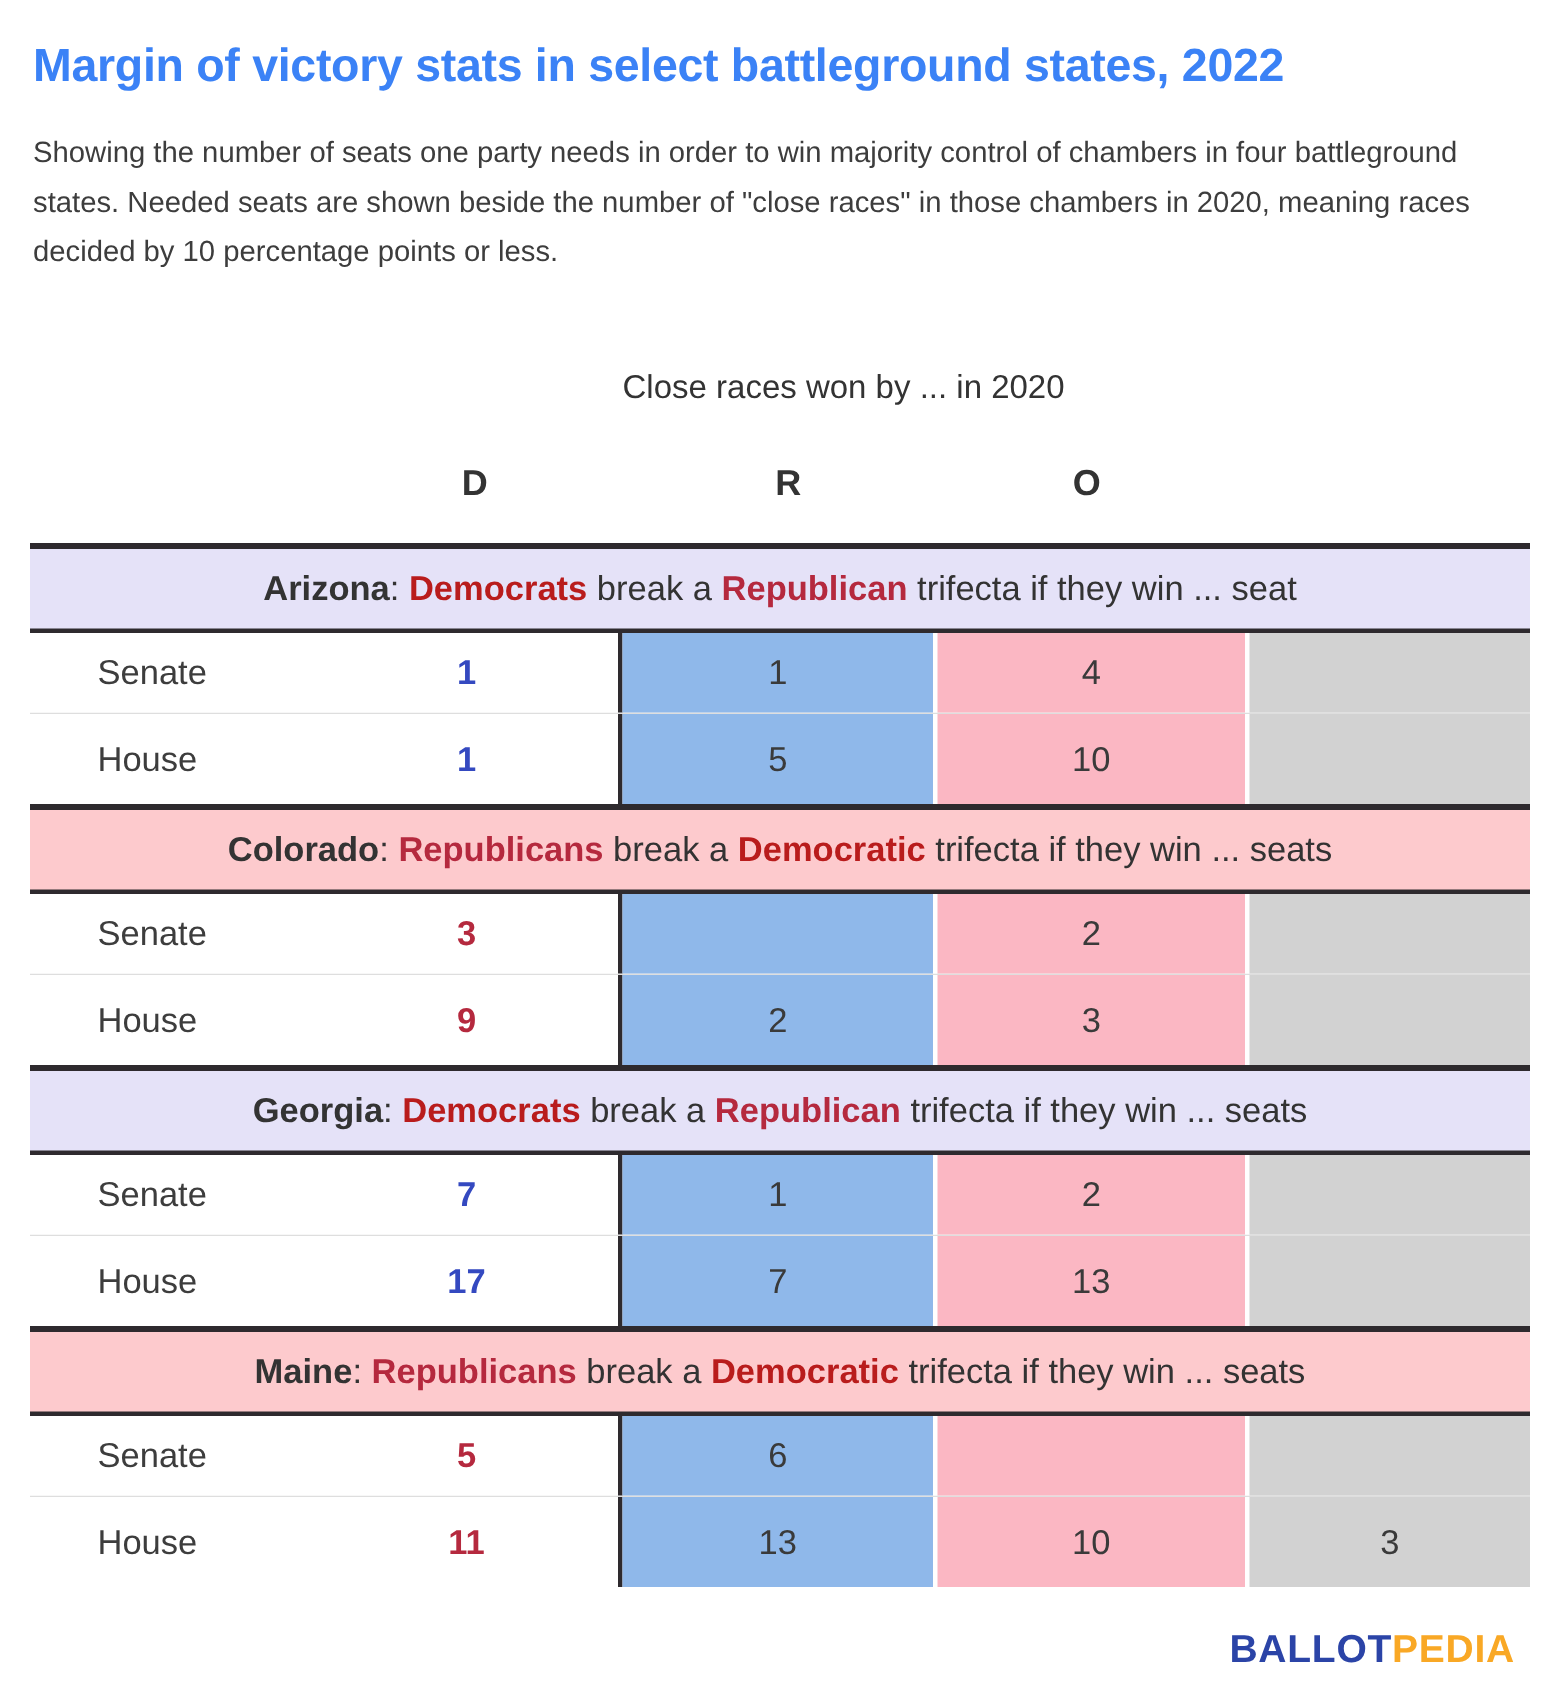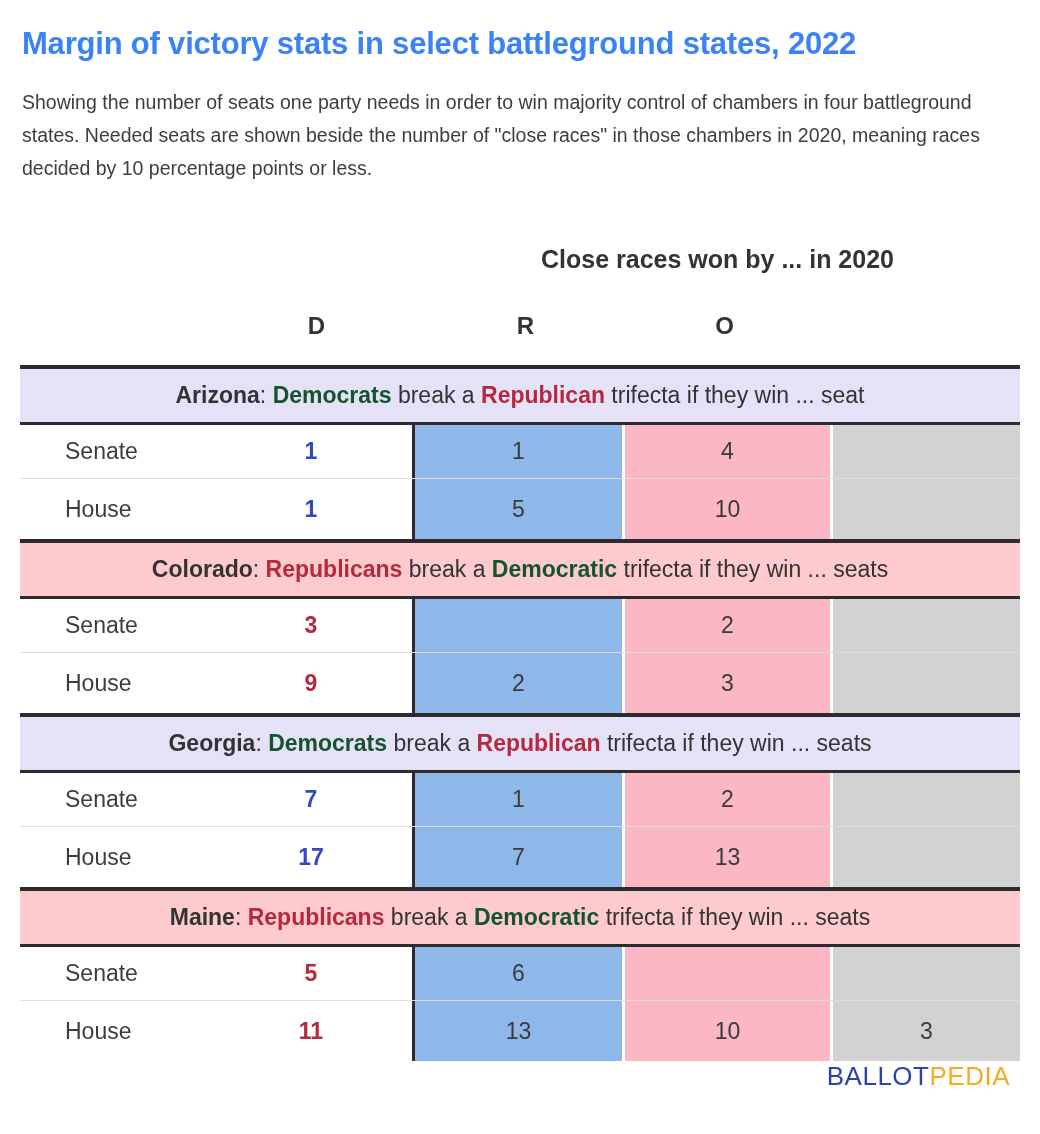--- a/index.html
+++ b/index.html
@@ -16,22 +16,22 @@
     letter-spacing: -0.2px;
   }
   .subtitle {
     margin: 24px 20px 0 22px;
     max-width: 1000px;
     font-size: 19.5px; line-height: 33px; color: #3d3d3d;
   }
   .span-header-row { display: flex; margin: 60px 20px 0 20px; width: 1000px; }
   .span-header-spacer { width: 395px; }
   .span-header {
-    flex: 1; text-align: center;
-    font-size: 25px; font-weight: bold; color: #333;
+    flex: 1; 
+    font-size: 22px; font-weight: normal; color: #333;
   }
   .col-header-row {
     display: flex; margin: 38px 20px 0 20px; width: 1000px;
     font-size: 24px; font-weight: bold; color: #333;
   }
   .col-header-row .h-chamber { width: 190px; }
   .col-header-row .h-need   { width: 202px; text-align: center; }
   .col-header-row .h-sep    { width: 3px; }
   .col-header-row .h-d      { width: 207px; text-align: center; }
   .col-header-row .h-r      { width: 205px; text-align: center; }
@@ -42,21 +42,21 @@
   .banner {
     height: 60px; width: 1000px;
     border-top: 4px solid #2e2a2e;
     border-bottom: 3px solid #2e2a2e;
     display: flex; align-items: center; justify-content: center;
     font-size: 23px; color: #333; white-space: pre;
   }
   .banner.dem { background: #e5e2f8; }
   .banner.rep { background: #fdcacd; }
   .banner .state-name { font-weight: bold; color: #333; }
-  .dem-text { font-weight: bold; color: #14532d; }
+  .dem-text { font-weight: bold; color: #b91c1c; }
   .rep-text { font-weight: bold; color: #b5293e; }
 
   .row { display: flex; height: 53px; width: 1000px; }
   .row.house { height: 61px; border-top: 1px solid rgba(0,0,0,0.13); }
   .c-chamber {
     width: 190px; background: #fff;
     display: flex; align-items: center; padding-left: 45px;
     font-size: 23px; color: #3d3d3d;
   }
   .c-need {
@@ -70,22 +70,22 @@
   .sep-w { width: 3px; background: #ffffff; }
   .c-d, .c-r, .c-o {
     display: flex; align-items: center; justify-content: center;
     font-size: 23px; color: #3a3a3a;
   }
   .c-d { width: 207px; background: #8fb8ea; }
   .c-r { width: 205px; background: #fbb7c3; }
   .c-o { width: 187px; background: #d2d2d2; }
 
   .logo {
-    position: absolute; right: 30px; bottom: 42px;
-    font-size: 26px; font-weight: 400; letter-spacing: 0.5px;
+    position: absolute; right: 30px; bottom: 19px;
+    font-size: 26px; font-weight: 700; letter-spacing: 0.5px;
   }
   .logo .p1 { color: #2b44a7; }
   .logo .p2 { color: #f9a825; }
 </style>
 </head>
 <body>
 
 <h1 class="title">Margin of victory stats in select battleground states, 2022</h1>
 <p class="subtitle">Showing the number of seats one party needs in order to win majority control of chambers in four battleground states. Needed seats are shown beside the number of "close races" in those chambers in 2020, meaning races decided by 10 percentage points or less.</p>
 

